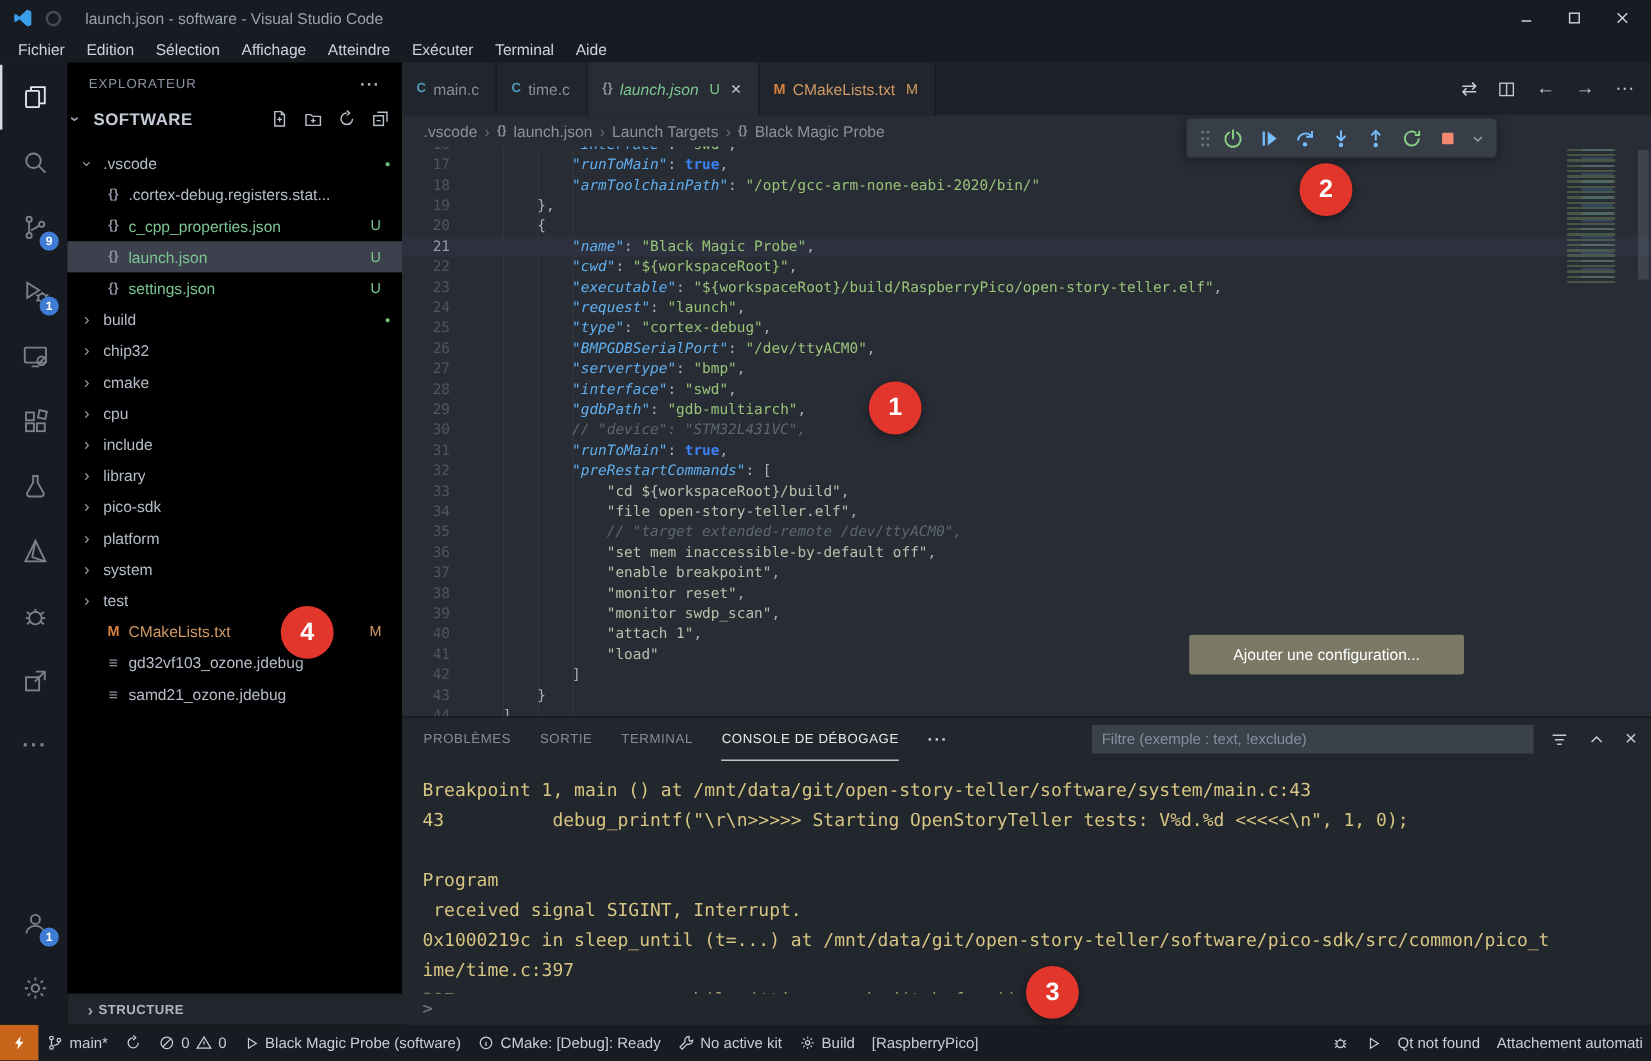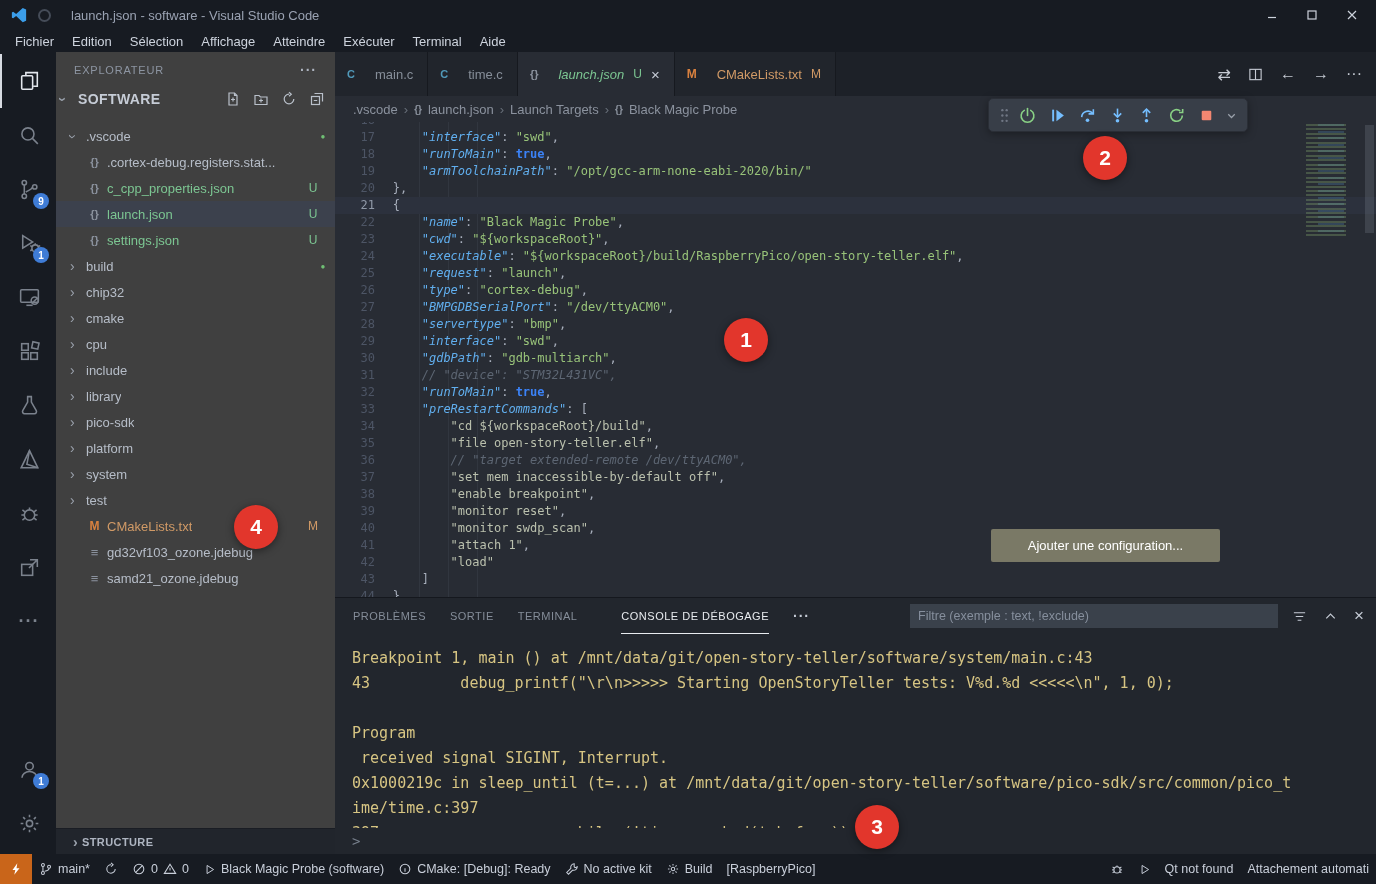--- a/index.html
+++ b/index.html
@@ -22,21 +22,21 @@
 
   
   .activitybar { width:56px; background:#171b22; display:flex; flex-direction:column; align-items:stretch; padding-top:2px; flex:none; }
   .ab-item { height:54px; display:flex; align-items:center; justify-content:center; position:relative; color:#7b828d; border-left:2px solid transparent; }
   .ab-item.active { color:#e3e7ee; border-left-color:#d7dbe2; }
   .ab-badge { position:absolute; right:7px; bottom:7px; background:#3f7cd6; color:#fff; border-radius:9px; min-width:16px; height:16px; font-size:10px; display:flex; align-items:center; justify-content:center; padding:0 3px; font-weight:bold; }
   .ab-bottom { margin-top:auto; padding-bottom:4px; }
   .ab-more { font-size:18px; font-weight:bold; letter-spacing:1px; }
 
   
-  .sidebar { width:279px; background:#404040; position:relative; flex:none; overflow:hidden; }
+  .sidebar { width:279px; background:#000000; position:relative; flex:none; overflow:hidden; }
   .sb-title { height:35px; display:flex; align-items:center; padding:0 18px; font-size:11px; letter-spacing:.8px; color:#8d95a2; }
   .sb-title-more { margin-left:auto; color:#aeb5c1; font-size:14px; font-weight:bold; letter-spacing:1px; }
   .sb-section { height:24px; display:flex; align-items:center; padding:0 10px 0 4px; font-size:14px; font-weight:bold; color:#c6ccd6; letter-spacing:.4px; }
   .sb-section .chev { margin-right:2px; }
   .sb-actions { margin-left:auto; display:flex; gap:12px; color:#b9c0ca; align-items:center; }
   .tree { padding-top:12px; }
   .t-row { height:26px; display:flex; align-items:center; padding-left:14px; font-size:13px; color:#b6bdc8; cursor:default; }
   .t-row.selected { background:#3c414d; }
   .chev { width:16px; flex:none; color:#9aa1ac; font-size:14px; line-height:1; }
   .chev.right::before { content:"›"; }
@@ -56,39 +56,39 @@
   
   .editor-area { position:relative; flex:1; min-width:0; background:#282c34; }
 
   .tabbar { position:absolute; top:0; left:0; right:0; height:44px; background:#1d2128; display:flex; align-items:stretch; }
   .tab { display:flex; align-items:center; padding:0 14px 0 12px; background:#21252c; border-right:1px solid #16191f; font-size:13px; color:#868e99; }
   .tab.active { background:#282c34; }
   .tab-icon { font-size:11px; font-weight:bold; }
   .ic-c { color:#519aba; }
   .ic-json { color:#8b929e; }
   .ic-cmake { color:#d9813f; font-size:12px; }
-  .tab-label { margin-left:20px; }
+  .tab-label { margin-left:6px; }
   .git-u-ital { color:#7cc692; font-style:italic; }
   .tab-status { margin-left:9px; font-size:12px; }
   .tab-status:empty { display:none; }
   .tab-close { margin-left:9px; color:#c6ccd6; font-size:15px; }
   .tab-close:empty { display:none; }
   .editor-actions { margin-left:auto; display:flex; align-items:center; gap:17px; padding-right:14px; color:#c5cad3; font-size:15px; }
   .ea-glyph { font-size:16px; }
 
   .breadcrumb { position:absolute; top:44px; left:0; right:0; height:26px; display:flex; align-items:center; padding-left:18px; font-size:13px; color:#8b929e; }
   .crumb { display:flex; align-items:center; gap:6px; margin-right:6px; }
   .bc-sep { color:#676e79; }
   .bc-sep:empty { display:none; }
   .bc-icon { font-size:10px; font-weight:bold; color:#8b929e; }
   .bc-icon:empty { display:none; }
 
   .code { position:absolute; top:70px; left:0; right:0; height:475px; overflow:hidden; }
   .code-lines { position:absolute; top:-10px; left:0; right:0; font-family:"DejaVu Sans Mono", monospace; font-size:12px; line-height:17px; }
-  .cl { display:flex; height:17px;flex-direction:column; }
+  .cl { display:flex; height:17px; }
   .cl.current { background:#2c313d; }
   .ln { flex:none; width:55px; padding-right:15px; text-align:right; color:#4d5565; }
   .cl.current .ln { color:#9099a8; }
   .lt { white-space:pre; }
   .tok-p { color:#a8afbc; }
   .tok-key { color:#61afef; font-style:italic; }
   .tok-str { color:#98c379; }
   .tok-cmd { color:#bac0ad; }
   .tok-bool { color:#3b82f6;font-weight:bold; }
   .tok-cmt { color:#5d6673; font-style:italic; }
@@ -103,21 +103,21 @@
 
   
   .dbg-toolbar { position:absolute; left:653px; top:46px; width:260px; height:34px; background:#383e48; border:1px solid #2a2e36; border-radius:5px; display:flex; align-items:center; justify-content:space-between; padding:0 9px; z-index:20; box-shadow:0 2px 8px rgba(0,0,0,.35); }
   .dbg-btn { display:flex; align-items:center; justify-content:center; width:24px; height:28px; }
   .dbg-chevron { width:14px; }
 
   
   .panel { position:absolute; left:0; right:0; bottom:0; height:257px; background:#22262d; border-top:1px solid #15181e; }
   .panel-bar { height:36px; display:flex; align-items:center; padding:0 12px 0 18px; }
   .ptab { font-size:11px; letter-spacing:.5px; color:#858d99; margin-right:24px; height:36px; display:flex; align-items:center; border-bottom:1px solid transparent; }
-  .ptab.active { color:#e8ebef; border-bottom-color:#e8ebef;margin-left:20px; }
+  .ptab.active { color:#e8ebef; border-bottom-color:#e8ebef; }
   .p-more { color:#c6ccd6; font-size:14px; font-weight:bold; letter-spacing:1px; margin-right:auto; }
   .p-filter { width:368px; height:24px; background:#3a414b; border:none; color:#c8cedb; font-size:12.5px; padding:0 8px; outline:none; font-family:"Liberation Sans",sans-serif; }
   .p-filter::placeholder { color:#868f9d; }
   .p-icons { display:flex; align-items:center; gap:16px; padding-left:14px; color:#c6ccd6; }
   .p-close { font-size:17px; }
   .console { position:absolute; top:40px; left:0; right:0; bottom:26px; padding:8px 0 0 17px; font-family:"DejaVu Sans Mono", monospace; font-size:15px; line-height:25px; color:#d7c583; overflow:hidden; }
   .con-line { height:25px; white-space:pre; }
   .prompt { position:absolute; left:17px; bottom:5px; color:#78808d; font-family:"DejaVu Sans Mono",monospace; font-size:14px; }
 
   

